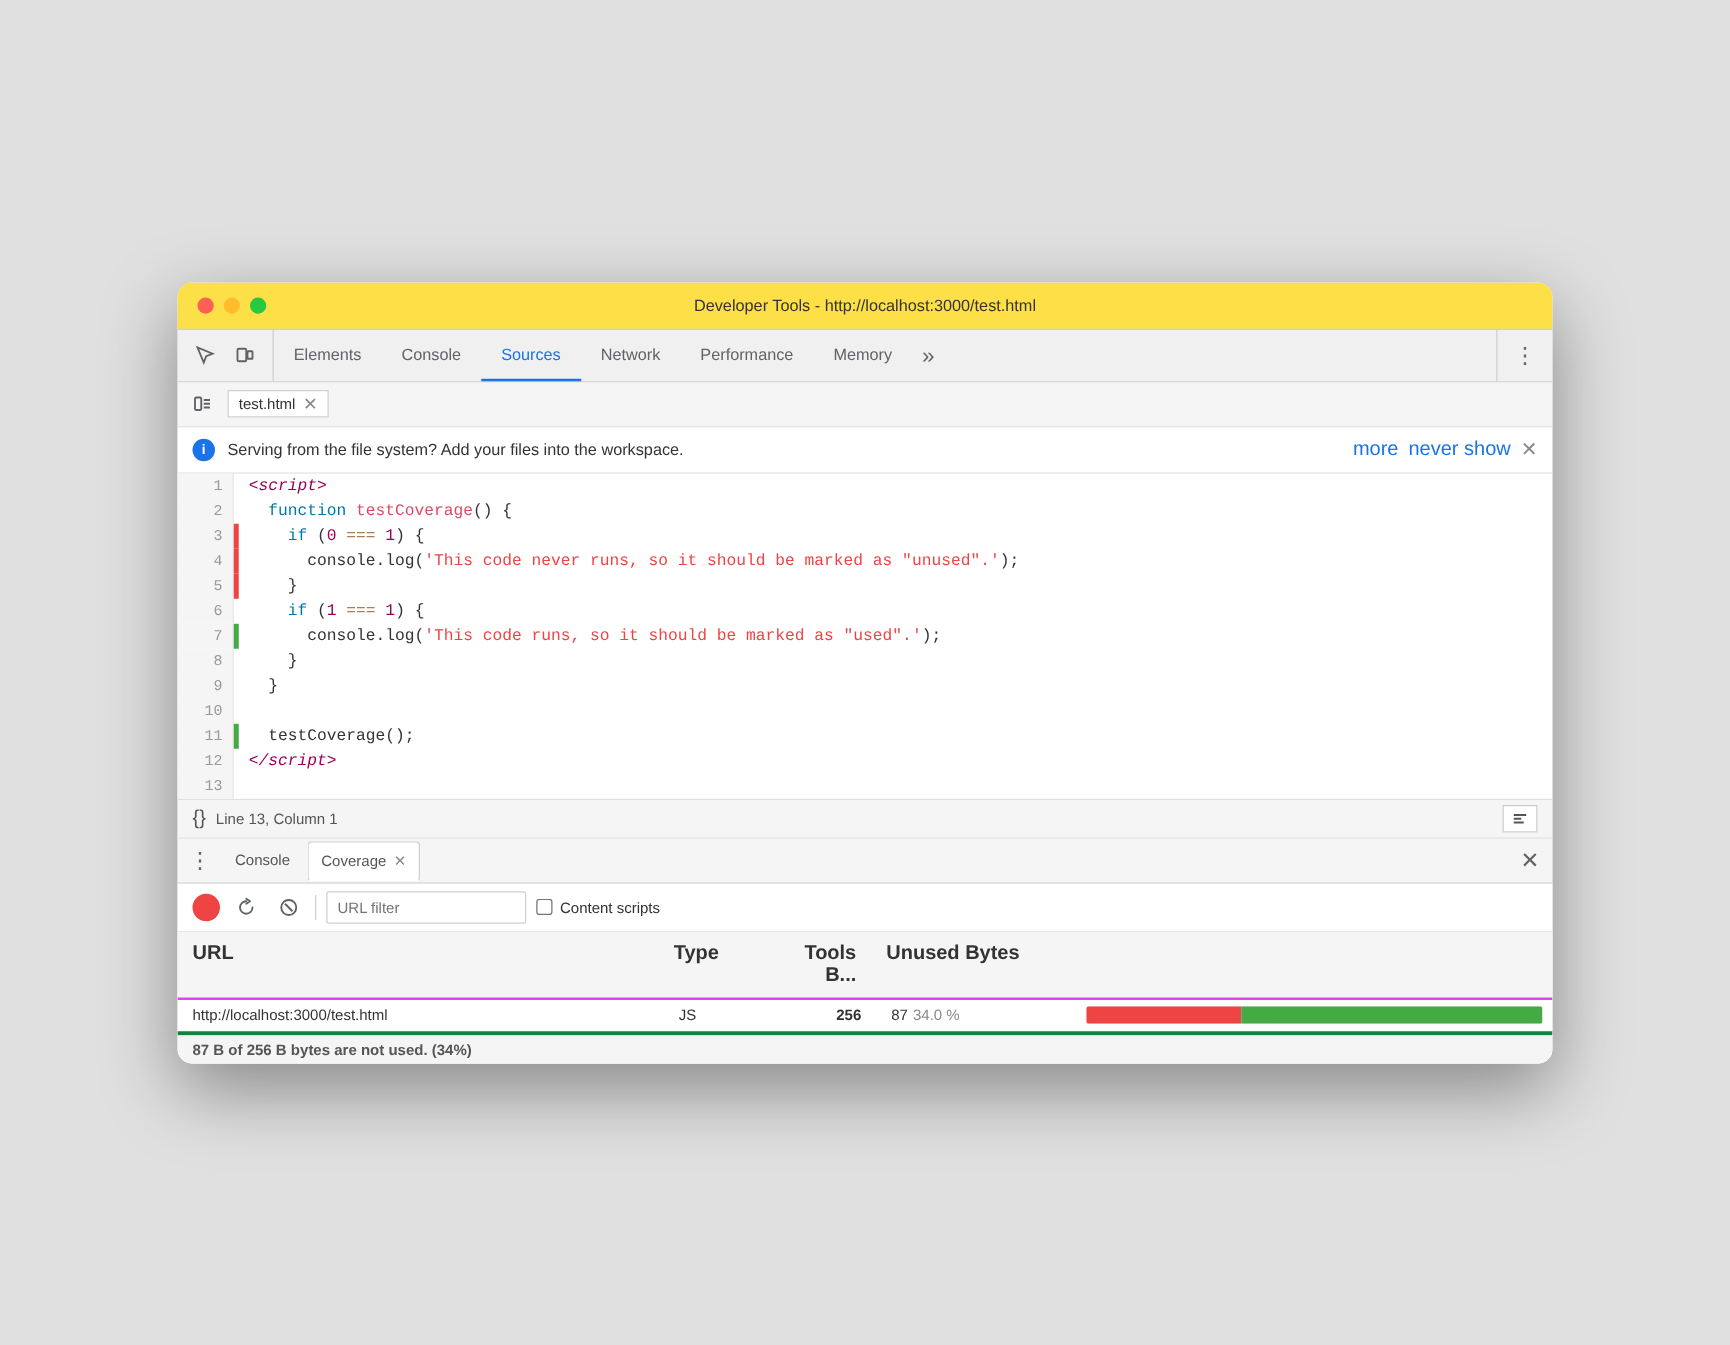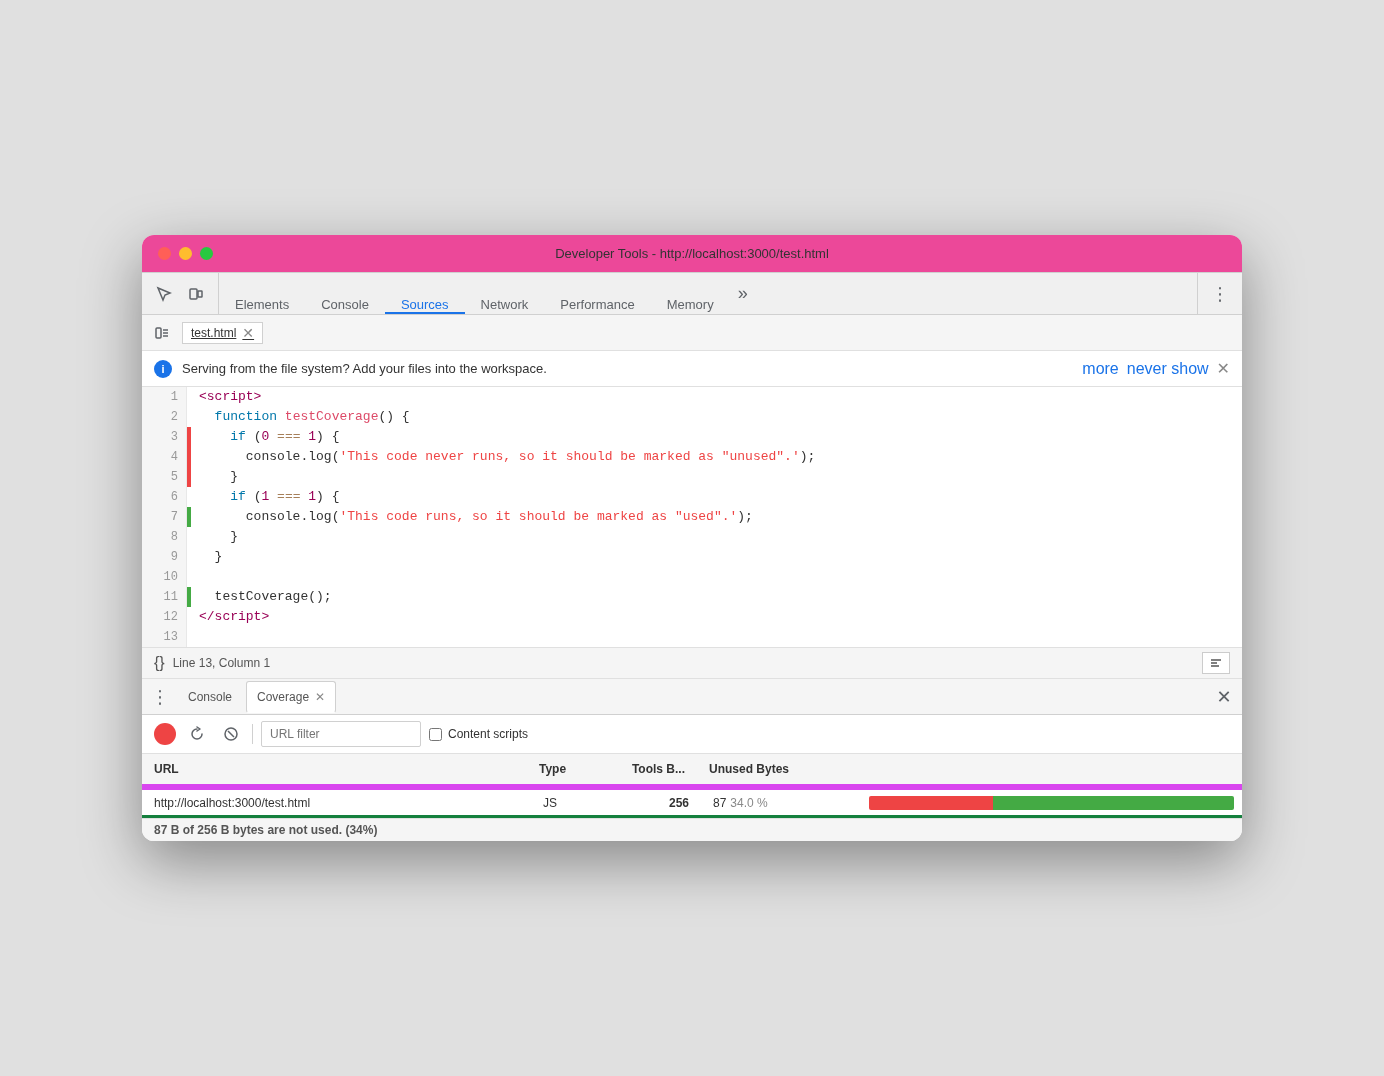--- a/index.html
+++ b/index.html
@@ -12,21 +12,21 @@
       font-family: -apple-system, BlinkMacSystemFont, 'Helvetica Neue', sans-serif;
     }
     .window {
       width: 1100px;
       background: #f5f5f5;
       border-radius: 12px;
       box-shadow: 0 20px 60px rgba(0,0,0,0.4);
       overflow: hidden;
     }
     .title-bar {
-      background: #ec4899;
+      background: #fde047;
       padding: 12px 16px;
       display: flex;
       align-items: center;
       border-bottom: 1px solid #d0d0d0;
       position: relative;
     }
     .traffic-lights {
       display: flex;
       gap: 8px;
     }
@@ -72,21 +72,21 @@
       color: #5f6368;
       font-size: 16px;
     }
     .tab-bar {
       display: flex;
       align-items: stretch;
       flex: 1;
     }
     .tab {
       display: flex;
-      align-items: flex-end;
+      align-items: center;
       padding: 0 16px;
       font-size: 13px;
       color: #5f6368;
       cursor: pointer;
       border-bottom: 2px solid transparent;
       white-space: nowrap;
     }
     .tab.active {
       color: #1a73e8;
       border-bottom: 2px solid #1a73e8;
@@ -137,21 +137,20 @@
       display: flex;
       align-items: center;
       background: #fff;
       border: 1px solid #d0d0d0;
       border-radius: 0;
       padding: 2px 8px;
       font-size: 12px;
       color: #333;
       gap: 6px;
       cursor: pointer;
-      text-decoration: underline;
     }
     .file-tab-close {
       color: #888;
       font-size: 14px;
       cursor: pointer;
     }
     .info-bar {
       background: #fff;
       border-bottom: 1px solid #e0e0e0;
       display: flex;
@@ -360,22 +359,22 @@
       font-size: 12px;
       color: #333;
       cursor: pointer;
     }
     .coverage-table {
       width: 100%;
       background: #fff;
     }
     .table-header {
       display: flex;
-      border-bottom: 6px solid #d946ef;
-      font-size: 12px;
+      border-bottom: 2px solid #d946ef;
+      font-size: 16px;
       font-weight: 600;
       color: #333;
       padding: 4px 0;
       background: #f5f5f5;
     }
     .table-header-cell {
       padding: 4px 12px;
     }
     .col-url { flex: 1; min-width: 200px; }
     .col-type { width: 80px; }
@@ -419,21 +418,21 @@
     .footer-bar {
       background: #f5f5f5;
       border-top: 1px solid #e0e0e0;
       padding: 4px 12px;
       font-size: 12px;
       color: #555;
       font-weight: bold;
     }
 
     
-    .html-tag { color: #905; }
+    .html-tag { color: #905; font-style: italic; }
     .kw { color: #07a; }
     .fn-name { color: #dd4a68; }
     .paren { color: #333; }
     .str { color: #e44; }
     .op { color: #a67f59; }
     .num { color: #905; }
     .normal { color: #333; margin-top: 16px; }
   </style>
 </head>
 <body>

